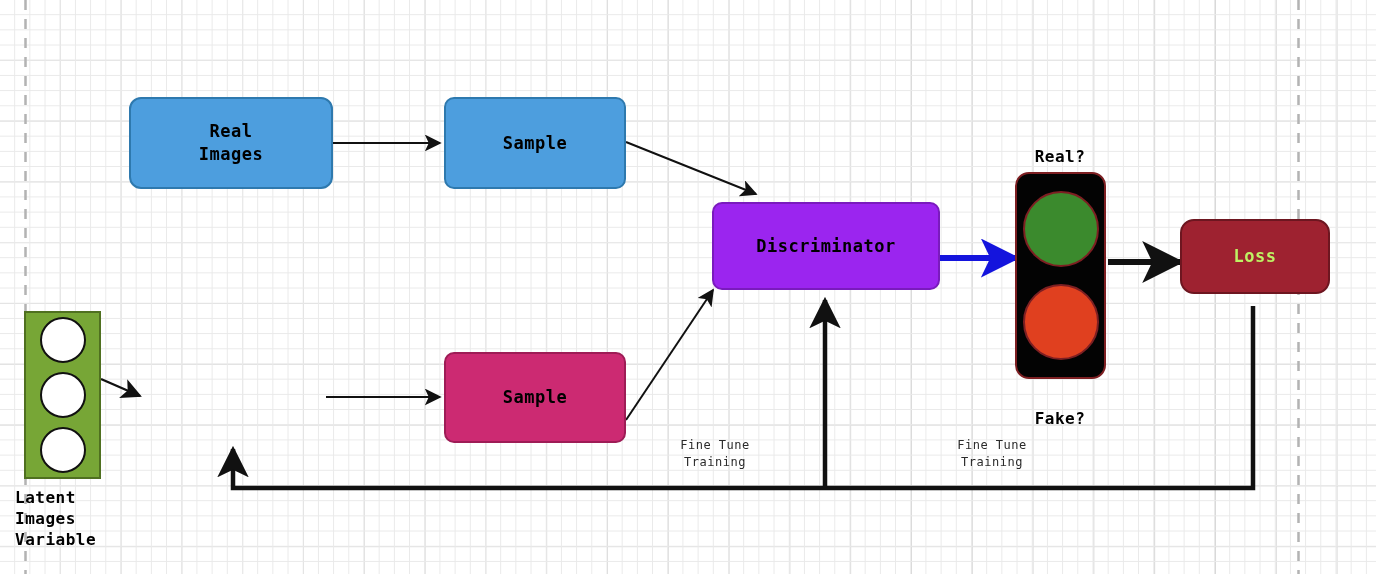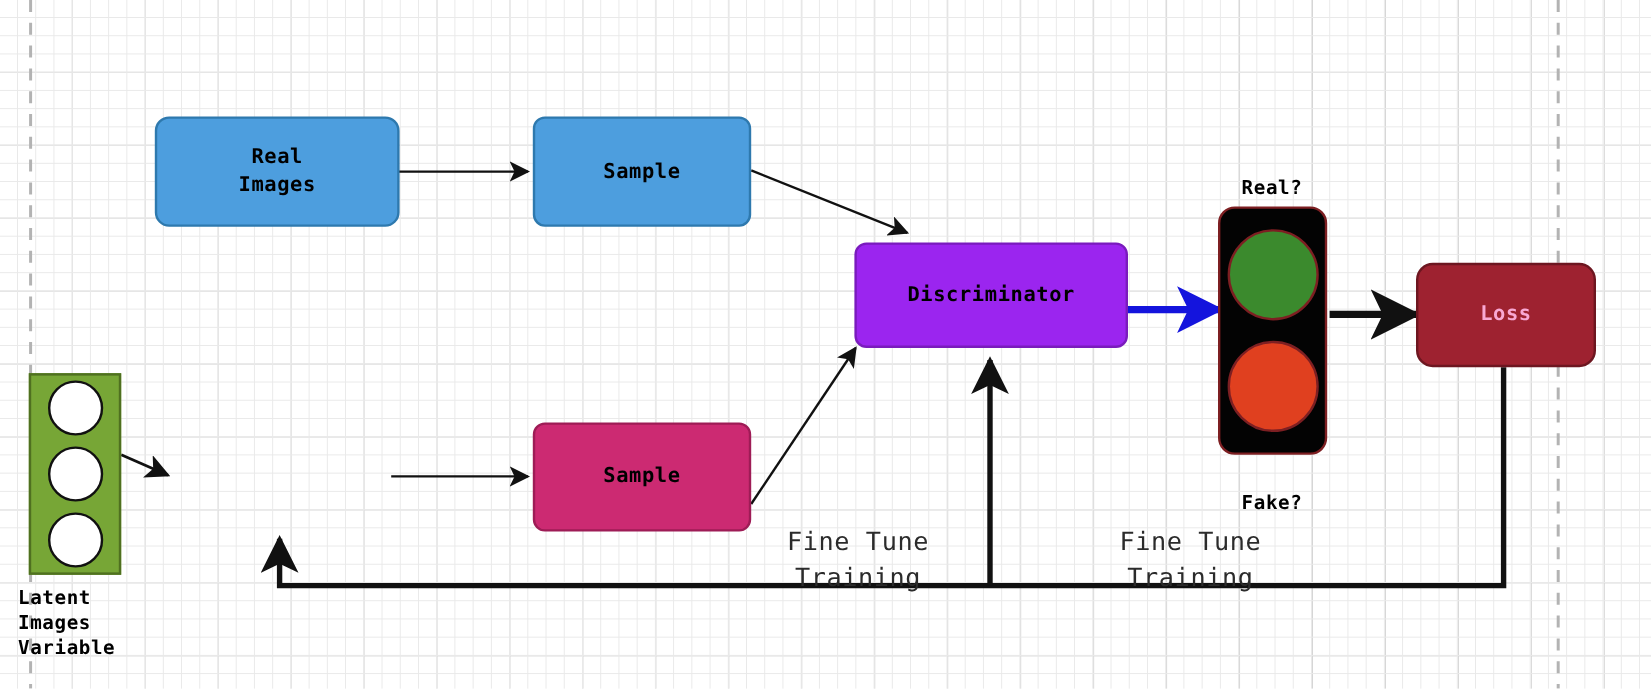--- a/index.html
+++ b/index.html
@@ -126,21 +126,21 @@
     white-space: pre-line;
     z-index: 4;
   }
   .caption-left {
     text-align: left;
   }
   .edge-label {
     position: absolute;
     font-family: "DejaVu Sans Mono", "Liberation Mono", monospace;
     font-weight: normal;
-    font-size: 21px;
+    font-size: 12px;
     line-height: 1.42;
     color: #2b2b2b;
     letter-spacing: 0.5px;
     text-align: center;
     white-space: pre-line;
     z-index: 4;
   }
 </style>
 </head>
 <body>
@@ -201,20 +201,20 @@
 
   <div class="node node-sample-pink" style="left:444px; top:352px; width:182px; height:91px;">Sample</div>
 
   <div class="caption" style="left:1010px; top:130px; width:100px;margin-top:16px;">Real?</div>
   <div class="traffic-light" style="left:1015px; top:172px; width:91px; height:207px;">
     <span class="tl-green"></span>
     <span class="tl-red"></span>
   </div>
   <div class="caption" style="left:1010px; top:408px; width:100px;">Fake?</div>
 
-  <div class="node node-loss" style="left:1180px; top:219px; width:150px; height:87px; color:#f9a8d4;">Loss</div>
+  <div class="node node-loss" style="left:1180px; top:219px; width:150px; height:75px; color:#bef264;">Loss</div>
 
   <div class="edge-label" style="left:645px; top:437px; width:140px;">Fine Tune
 Training</div>
   <div class="edge-label" style="left:922px; top:437px; width:140px;">Fine Tune
 Training</div>
 
 </div>
 
 </body></html>

